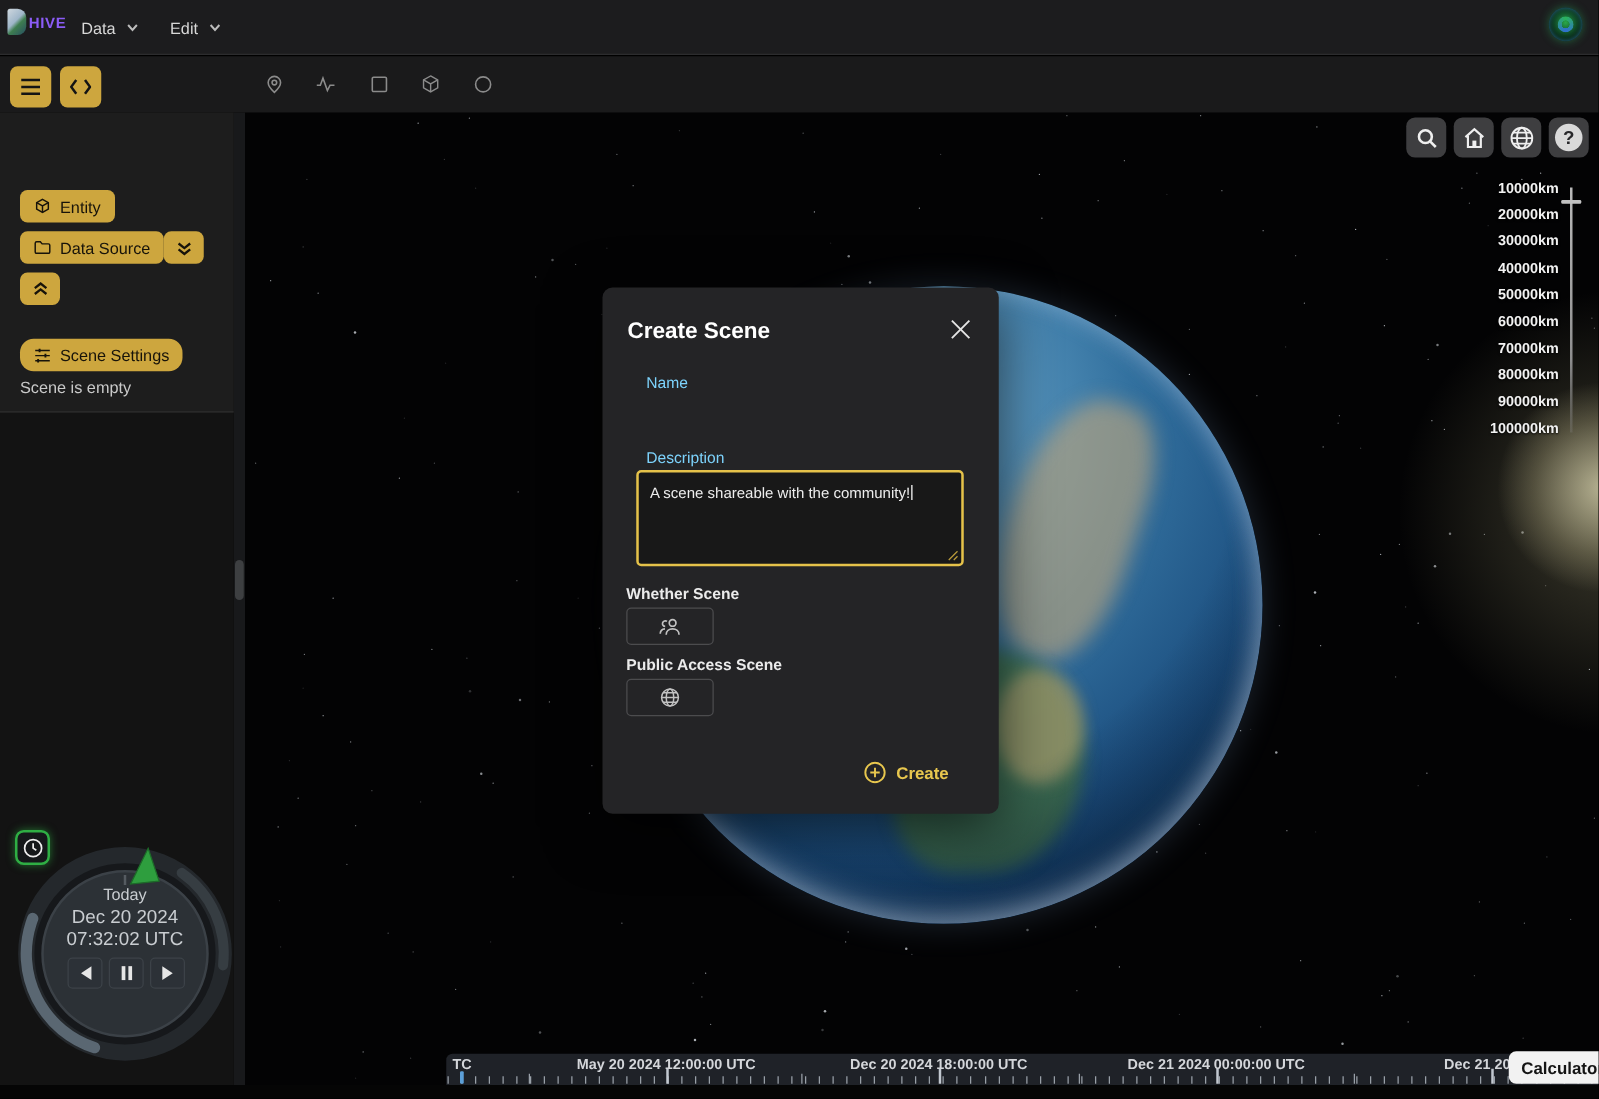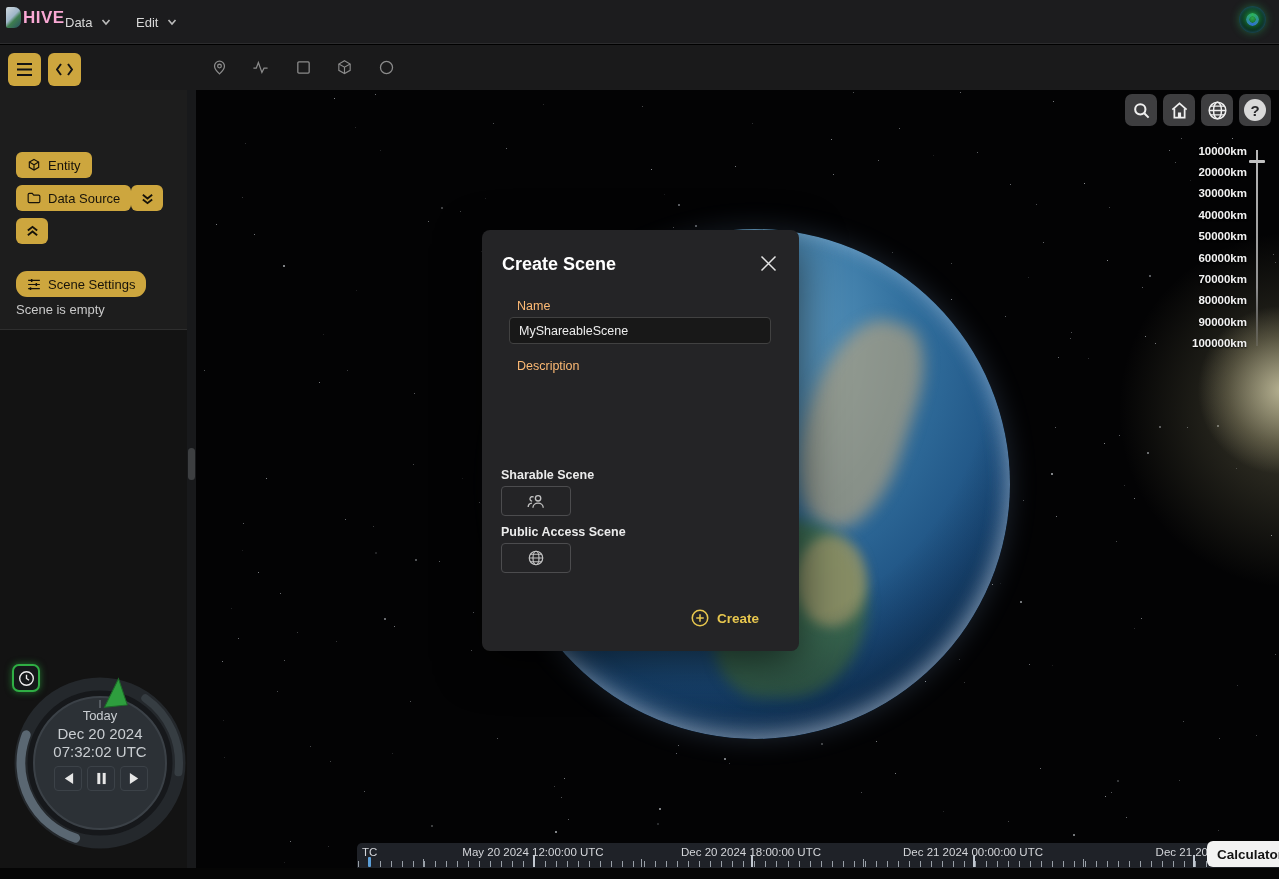--- a/index.html
+++ b/index.html
@@ -4,21 +4,21 @@
 <style>
   * { margin:0; padding:0; box-sizing:border-box; }
   html,body { background:#000; }
   body { font-family:"Liberation Sans","DejaVu Sans",sans-serif; }
   .app { position:relative; width:1279px; height:879px; background:#000; overflow:hidden; }
 
   
   .menubar { position:absolute; left:0; top:0; width:1279px; height:44px; background:#1c1c1e; border-bottom:1px solid #2c2c2e; z-index:20; }
   .brand { position:absolute; left:6px; top:7px; display:flex; align-items:center; gap:2px; }
   .brand-icon { width:15px; height:21px; background:linear-gradient(135deg,#cfd8df 0%,#9fb6c9 45%,#3e7d4f 60%,#274e63 100%); border-radius:2px 7px 7px 2px; }
-  .brand-name { color:#f9a8d4; font-size:17px; font-weight:700; letter-spacing:.5px; }
+  .brand-name { color:#8b5cf6; font-size:12px; font-weight:700; letter-spacing:.5px; }
   .menu-item { position:absolute; top:0; height:44px; display:flex; align-items:center; gap:9px; color:#d8d8d8; font-size:13px; cursor:default; }
   .menu-file { left:65px; } .menu-edit { left:136px; }
   .chev { width:10px; height:10px; }
   .emblem { position:absolute; right:13px; top:6px; width:27px; height:27px; border-radius:50%;
             background:radial-gradient(circle at 50% 45%, #2aa84a 0%, #145a2e 35%, #0a2e18 60%, #06140c 100%);
             box-shadow:0 0 8px rgba(40,180,90,.45), inset 0 0 4px rgba(60,140,220,.6); }
   .emblem::after { content:""; position:absolute; left:7px; top:7px; width:13px; height:13px; border-radius:50%;
             background:conic-gradient(#2bb35a, #2f6fd0, #2bb35a); -webkit-mask:radial-gradient(circle, transparent 33%, #000 36%); mask:radial-gradient(circle, transparent 33%, #000 36%); }
 
   
@@ -67,21 +67,21 @@
   .help-circle { width:22px; height:22px; border-radius:50%; background:#d9d9d9; color:#27272a; font-size:15px; font-weight:700; display:flex; align-items:center; justify-content:center; }
 
   
   .scale { position:absolute; right:0; top:50px; width:110px; z-index:7; }
   .scale-labels { position:absolute; right:32px; top:0; display:flex; flex-direction:column; align-items:flex-end; }
   .scale-label { color:#f2f2f2; font-size:11.5px; font-weight:600; height:21.4px; display:flex; align-items:center; text-shadow:0 1px 2px #000; }
   .scale-track { position:absolute; right:21px; top:10px; width:2px; height:196px; background:linear-gradient(#b9b9b9, #8f8f8f 70%, rgba(140,140,140,.25)); }
   .scale-handle { position:absolute; right:14px; top:20px; width:16px; height:3px; background:#c2c2c2; border-radius:1px; cursor:pointer; }
 
   
-  .timeline { position:absolute; left:170px; top:753px; width:922px; height:25px; background:#1f2228; border-radius:5px 0 0 0; z-index:4; overflow:hidden; }
+  .timeline { position:absolute; left:170px; top:753px; width:922px; height:25px; background:#1f2228; border-radius:5px 0 0 0; z-index:4; overflow:hidden;font-weight:bold; }
   .tl-label { position:absolute; top:3px; color:#d4d6da; font-size:11.5px; white-space:nowrap; }
   .tick { position:absolute; bottom:1px; width:1px; background:#99a0a8; }
   .tick.major { width:2px; background:#c2c8d0; }
   .tl-marker { position:absolute; bottom:1px; width:3px; height:10px; background:#5c9fd8; border-radius:1px; }
   .bottom-strip { position:absolute; left:0; top:868px; width:1279px; height:11px; background:#050505; z-index:21; }
 
   
   .clock { position:absolute; left:14px; top:667px; width:172px; height:212px; z-index:9; }
   .dial-svg { position:absolute; left:0; top:0; }
   .dial-pointer { position:absolute; left:85px; top:10px; }
@@ -92,21 +92,21 @@
   .dial-buttons { position:absolute; left:40px; top:99px; display:flex; gap:5px; }
   .dial-btn { width:28px; height:25px; background:#2c3137; border:1px solid #3c4248; border-radius:4px; color:#e6e6e6; display:flex; align-items:center; justify-content:center; cursor:pointer; }
   .clock-toggle { position:absolute; left:-2px; top:-3px; width:28px; height:28px; border-radius:7px; background:#15181a; border:2px solid #2fae44; box-shadow:0 0 7px rgba(47,190,70,.55); color:#eee; display:flex; align-items:center; justify-content:center; cursor:pointer; z-index:2; }
 
   .calc-btn { position:absolute; left:1207px; top:841px; width:80px; height:26px; background:#f2f2f2; color:#141414; font-size:13.5px; font-weight:600; border:none; border-radius:6px; z-index:22; text-align:left; padding-left:10px; font-family:inherit; cursor:pointer; }
 
   
   .modal { position:absolute; left:482px; top:230px; width:317px; height:421px; background:#242426; border-radius:8px; box-shadow:0 12px 45px rgba(0,0,0,.65); z-index:30; }
   .modal-title { position:absolute; left:20px; top:24px; color:#fff; font-size:18px; font-weight:700; }
   .modal-close { position:absolute; right:22px; top:25px; width:17px; height:17px; color:#e4e4e4; cursor:pointer; }
-  .field-label { position:absolute; color:#fdba74; font-size:12.5px;text-align:center; }
+  .field-label { position:absolute; color:#7dd3fc; font-size:12.5px;text-align:center; }
   .lbl-name { left:35px; top:69px; }
   .lbl-desc { left:35px; top:129px; }
   .name-input { position:absolute; left:27px; top:87px; width:262px; height:27px; background:#181818; border:1px solid #414141; border-radius:4px; color:#ededed; font-size:12.5px; padding:0 9px; font-family:inherit; outline:none; }
   .desc-box { position:absolute; left:27px; top:146px; width:262px; height:77px; background:#181818; border:2px solid #e5c24a; border-radius:4px; color:#ededed; font-size:12px; padding:9px; line-height:1.3; cursor:text; }
   .caret { display:inline-block; width:1px; height:12px; background:#fff; vertical-align:-2px; margin-left:1px; }
   .resize-handle { position:absolute; right:2px; bottom:2px; }
   .toggle-label { position:absolute; left:19px; color:#ebebeb; font-size:12.5px; font-weight:600; }
   .lbl-share { top:238px; } .lbl-public { top:295px; }
   .toggle-btn { position:absolute; left:19px; width:70px; height:30px; background:#242426; border:1px solid #4c4c4e; border-radius:4px; color:#c2c2c2; display:flex; align-items:center; justify-content:center; cursor:pointer; }
   .tgl-share { top:256px; } .tgl-public { top:313px; }
@@ -646,25 +646,30 @@
   <button class="calc-btn">Calculator</button>
   <div class="bottom-strip"></div>
 
   <div class="modal">
     <div class="modal-title">Create Scene</div>
     <svg class="modal-close" viewBox="0 0 17 17" fill="none" stroke="#e4e4e4" stroke-width="1.5">
         <path d="M1.5 1.5l14 14M15.5 1.5l-14 14"></path>
       </svg>
 
     <label class="field-label lbl-name">Name</label>
-    <input class="name-input" type="text" value="MyShareableScene" style="">
 
     <label class="field-label lbl-desc">Description</label>
-
-    <span class="toggle-label lbl-share">Sharable Scene</span>
+    <div class="desc-box">
+      <span>A scene shareable with the community!</span><span class="caret"></span>
+      <svg class="resize-handle" width="9" height="9" viewBox="0 0 9 9" stroke="#b89a3a" stroke-width="1">
+          <path d="M8 1L1 8M8 5L5 8"></path>
+        </svg>
+    </div>
+
+    <span class="toggle-label lbl-share">Whether Scene</span>
     <button class="toggle-btn tgl-share">
       <svg width="19" height="15" viewBox="0 0 24 18" fill="none" stroke="#c2c2c2" stroke-width="1.7">
         <circle cx="14" cy="5" r="3.4"></circle>
           <path d="M7.5 17c0-3.6 2.9-6 6.5-6s6.5 2.4 6.5 6"></path>
           <path d="M6.5 8.5a2.8 2.8 0 1 1 1.8-5"></path>
           <path d="M1.5 16c0-2.9 2.1-4.8 4.8-5"></path>
       </svg>
     </button>
 
     <span class="toggle-label lbl-public">Public Access Scene</span>

